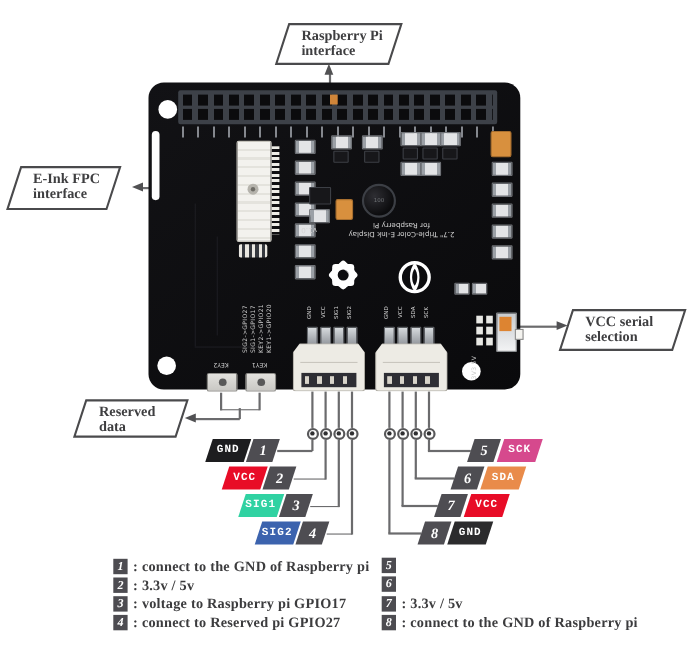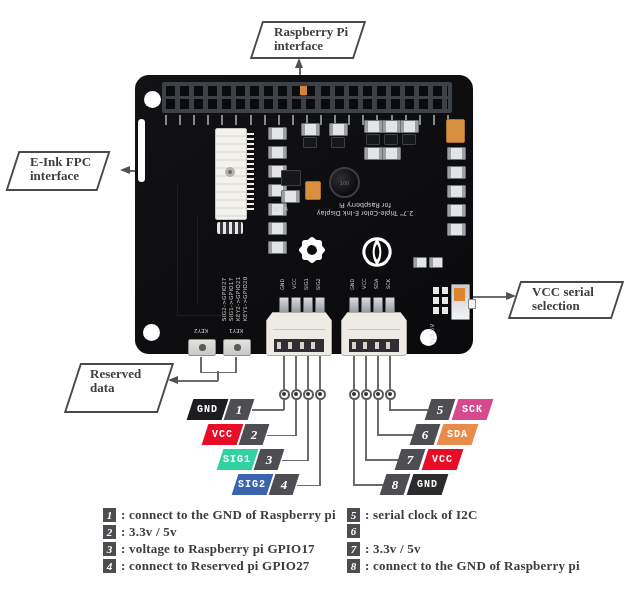--- a/index.html
+++ b/index.html
@@ -114,21 +114,21 @@
       <span>interface</span>
     </div>
   </div>
   <div class="callout" style="left:514px;top:281px;width:104px;height:38px">
     <div class="co-shape"></div>
     <div class="co-text">
       <span>VCC serial</span>
       <span>selection</span>
     </div>
   </div>
-  <div class="callout" style="left:72px;top:363px;width:94px;height:50px">
+  <div class="callout" style="left:72px;top:363px;width:94px;height:35px">
     <div class="co-shape"></div>
     <div class="co-text">
       <span>Reserved</span>
       <span>data</span>
     </div>
   </div>
 
   <div class="vline" style="left:299px;top:67px;height:10px"></div>
   <div class="ah ah-up" style="left:295px;top:58px"></div>
 
@@ -371,21 +371,20 @@
   <div class="lrow" style="left:103px;top:541px">
     <span class="lnum">3</span>
     <span class="ltext">: voltage to Raspberry pi GPIO17</span>
   </div>
   <div class="lrow" style="left:103px;top:558px">
     <span class="lnum">4</span>
     <span class="ltext">: connect to Reserved pi GPIO27</span>
   </div>
   <div class="lrow" style="left:347px;top:507px">
     <span class="lnum">5</span>
-    <span class="ltext">: serial clock of I2C</span>
   </div>
   <div class="lrow" style="left:347px;top:524px">
     <span class="lnum">6</span>
   </div>
   <div class="lrow" style="left:347px;top:541px">
     <span class="lnum">7</span>
     <span class="ltext">: 3.3v / 5v</span>
   </div>
   <div class="lrow" style="left:347px;top:558px">
     <span class="lnum">8</span>

